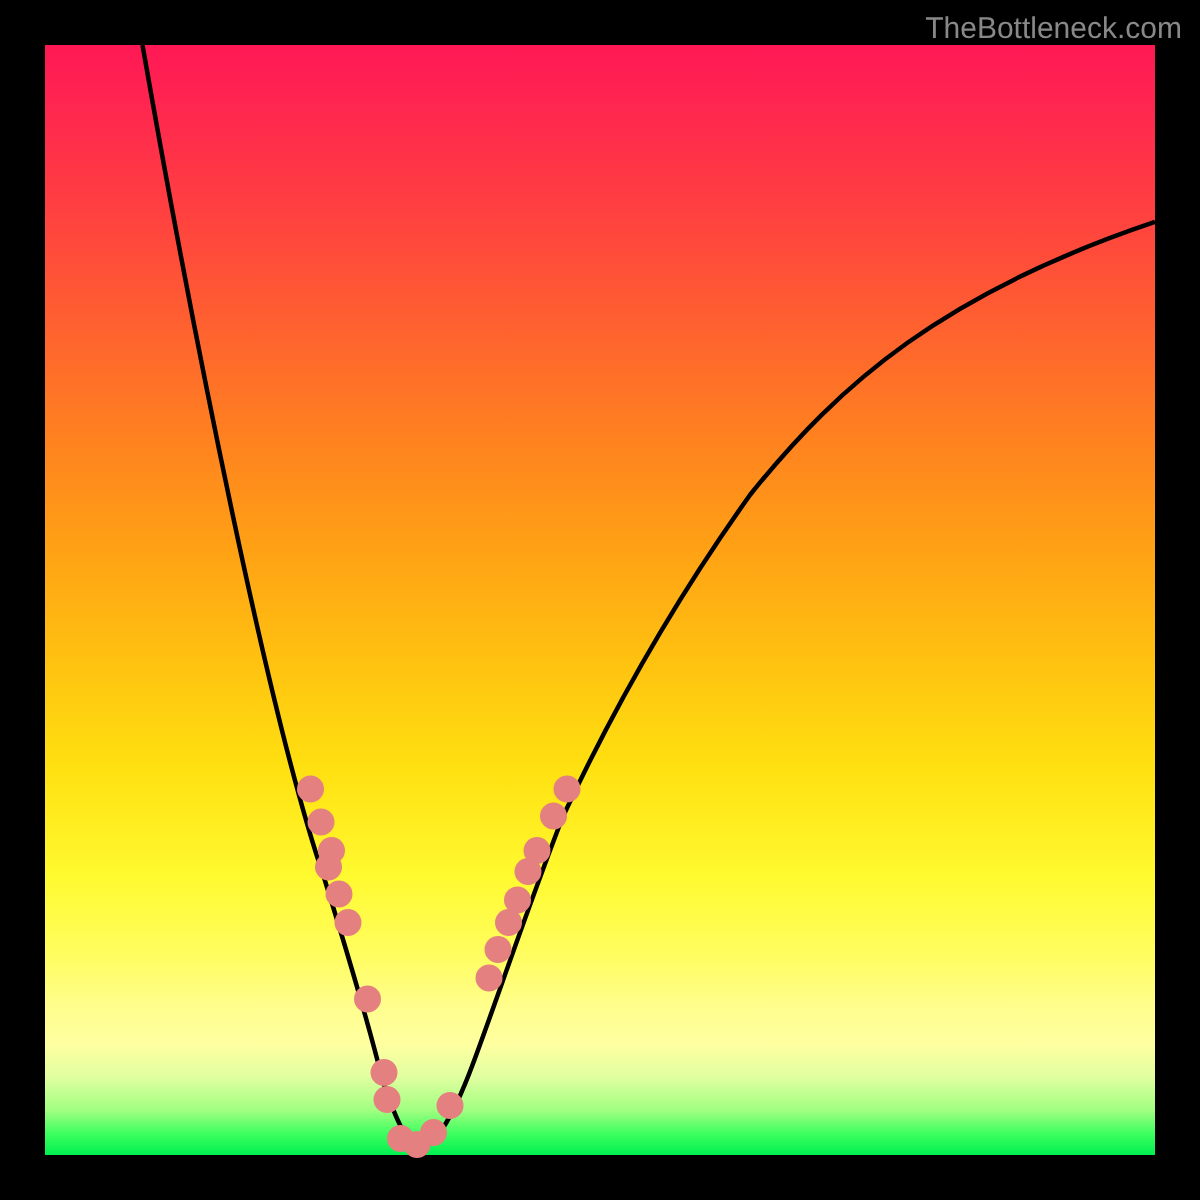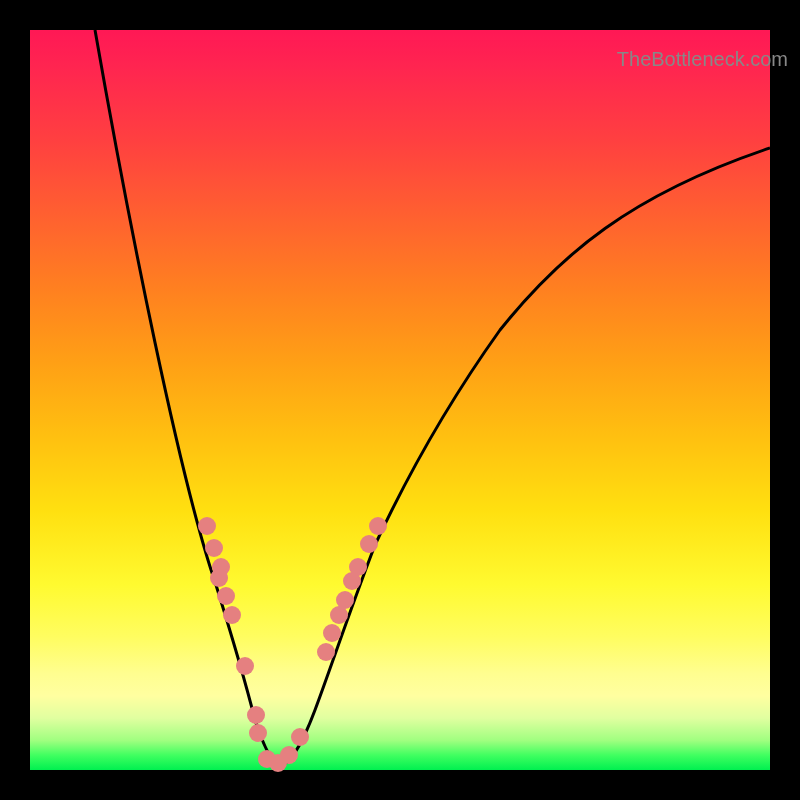--- a/index.html
+++ b/index.html
@@ -43,21 +43,20 @@
     }
     
     .watermark {
       position: absolute;
       top: 8px;
       right: 12px;
       color: #888;
       font-size: 20px;
       font-weight: normal;
       z-index: 10;
-      margin-top: 40px;
     }
     
     .curve-svg {
       position: absolute;
       top: 0;
       left: 0;
       width: 100%;
       height: 100%;
     }
     

